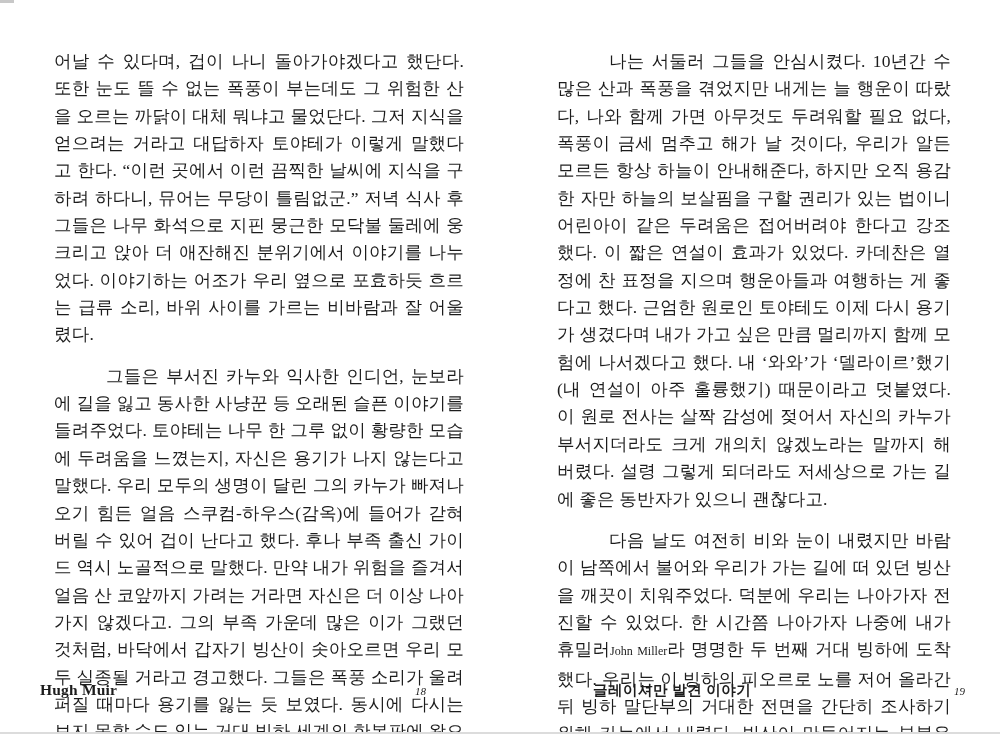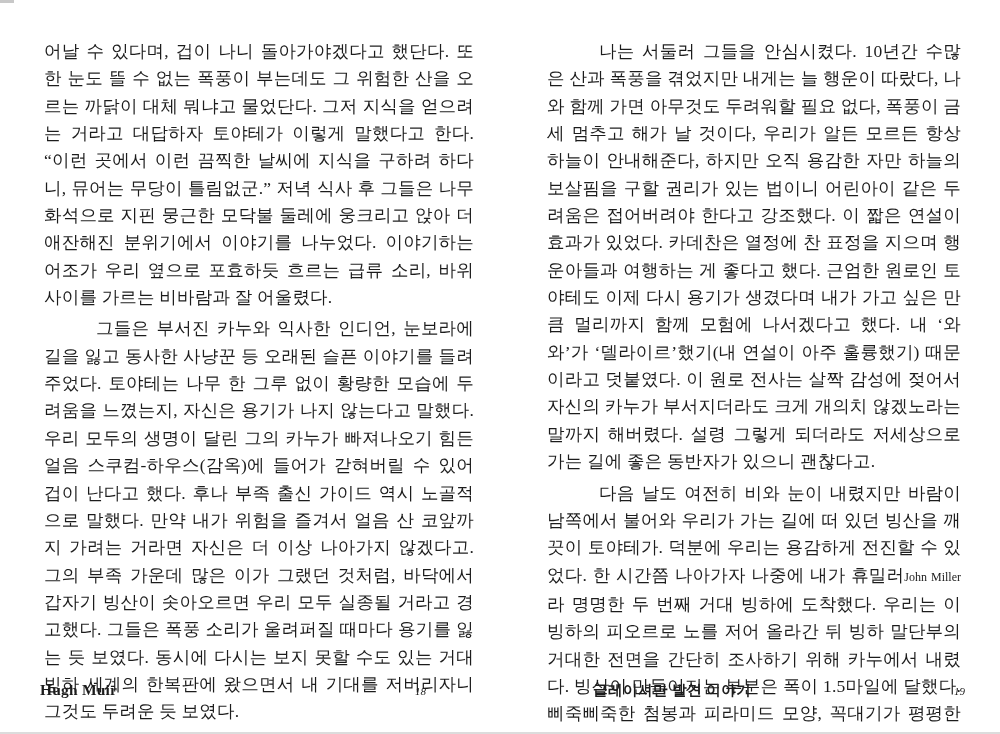--- a/index.html
+++ b/index.html
@@ -36,21 +36,21 @@
     position: absolute;
     top: 34px;
     font-size: 17.5px;
     line-height: 27.35px;
     letter-spacing: 0.2px;
     text-align: justify;
   }
   .page-body.left  { left: 40px;  width: 438px; }
   .page-body.right { left: 543px; width: 422px; }
   .para {
-    margin: 4px;
+    margin: 14px;
     word-break: break-all;
   }
   .para.indent { text-indent: 52px; }
   .latin-small {
     font-size: 12px;
     letter-spacing: 0;
     word-break: normal;
   }
   .footer {
     position: absolute;
@@ -86,21 +86,21 @@
   </div>
 
   <div class="footer left">
     <span class="running-author">Hugh Muir</span>
     <span class="pagenum inner-offset">18</span>
   </div>
 
   <div class="page-body right">
     <p class="para indent">나는 서둘러 그들을 안심시켰다. 10년간 수많은 산과 폭풍을 겪었지만 내게는 늘 행운이 따랐다, 나와 함께 가면 아무것도 두려워할 필요 없다, 폭풍이 금세 멈추고 해가 날 것이다, 우리가 알든 모르든 항상 하늘이 안내해준다, 하지만 오직 용감한 자만 하늘의 보살핌을 구할 권리가 있는 법이니 어린아이 같은 두려움은 접어버려야 한다고 강조했다. 이 짧은 연설이 효과가 있었다. 카데찬은 열정에 찬 표정을 지으며 행운아들과 여행하는 게 좋다고 했다. 근엄한 원로인 토야테도 이제 다시 용기가 생겼다며 내가 가고 싶은 만큼 멀리까지 함께 모험에 나서겠다고 했다. 내 ‘와와’가 ‘델라이르’했기(내 연설이 아주 훌륭했기) 때문이라고 덧붙였다. 이 원로 전사는 살짝 감성에 젖어서 자신의 카누가 부서지더라도 크게 개의치 않겠노라는 말까지 해버렸다. 설령 그렇게 되더라도 저세상으로 가는 길에 좋은 동반자가 있으니 괜찮다고.</p>
     <p class="para indent">
-      <span>다음 날도 여전히 비와 눈이 내렸지만 바람이 남쪽에서 불어와 우리가 가는 길에 떠 있던 빙산을 깨끗이 토야테가. 덕분에 우리는 용감하게 전진할 수 있었다. 한 시간쯤 나아가자 나중에 내가 휴밀러</span><span class="latin-small">John Miller</span><span>라 명명한 두 번째 거대 빙하에 도착했다. 우리는 이 빙하의 피오르로 노를 저어 올라간 뒤 빙하 말단부의 거대한 전면을 간단히 조사하기 위해 카누에서 내렸다. 빙산이 만들어지는 부분은 폭이 1.5마일에 달했다. 삐죽삐죽한 첨봉과 피라미드 모양, 꼭대기가 평평한 탑 모양, 흉벽처럼 톱니 모양을 한 부분이 장엄하게 대열을 이루</span>
+      <span>다음 날도 여전히 비와 눈이 내렸지만 바람이 남쪽에서 불어와 우리가 가는 길에 떠 있던 빙산을 깨끗이 치워주었다. 덕분에 우리는 나아가자 전진할 수 있었다. 한 시간쯤 나아가자 나중에 내가 휴밀러</span><span class="latin-small">John Miller</span><span>라 명명한 두 번째 거대 빙하에 도착했다. 우리는 이 빙하의 피오르로 노를 저어 올라간 뒤 빙하 말단부의 거대한 전면을 간단히 조사하기 위해 카누에서 내렸다. 빙산이 만들어지는 부분은 폭이 1.5마일에 달했다. 삐죽삐죽한 첨봉과 피라미드 모양, 꼭대기가 평평한 탑 모양, 흉벽처럼 톱니 모양을 한 부분이 장엄하게 대열을 이루</span>
     </p>
   </div>
 
   <div class="footer right">
     <span class="running-title">글레이셔만 발견 이야기</span>
     <span class="pagenum">19</span>
   </div>
 
 </div>
 

